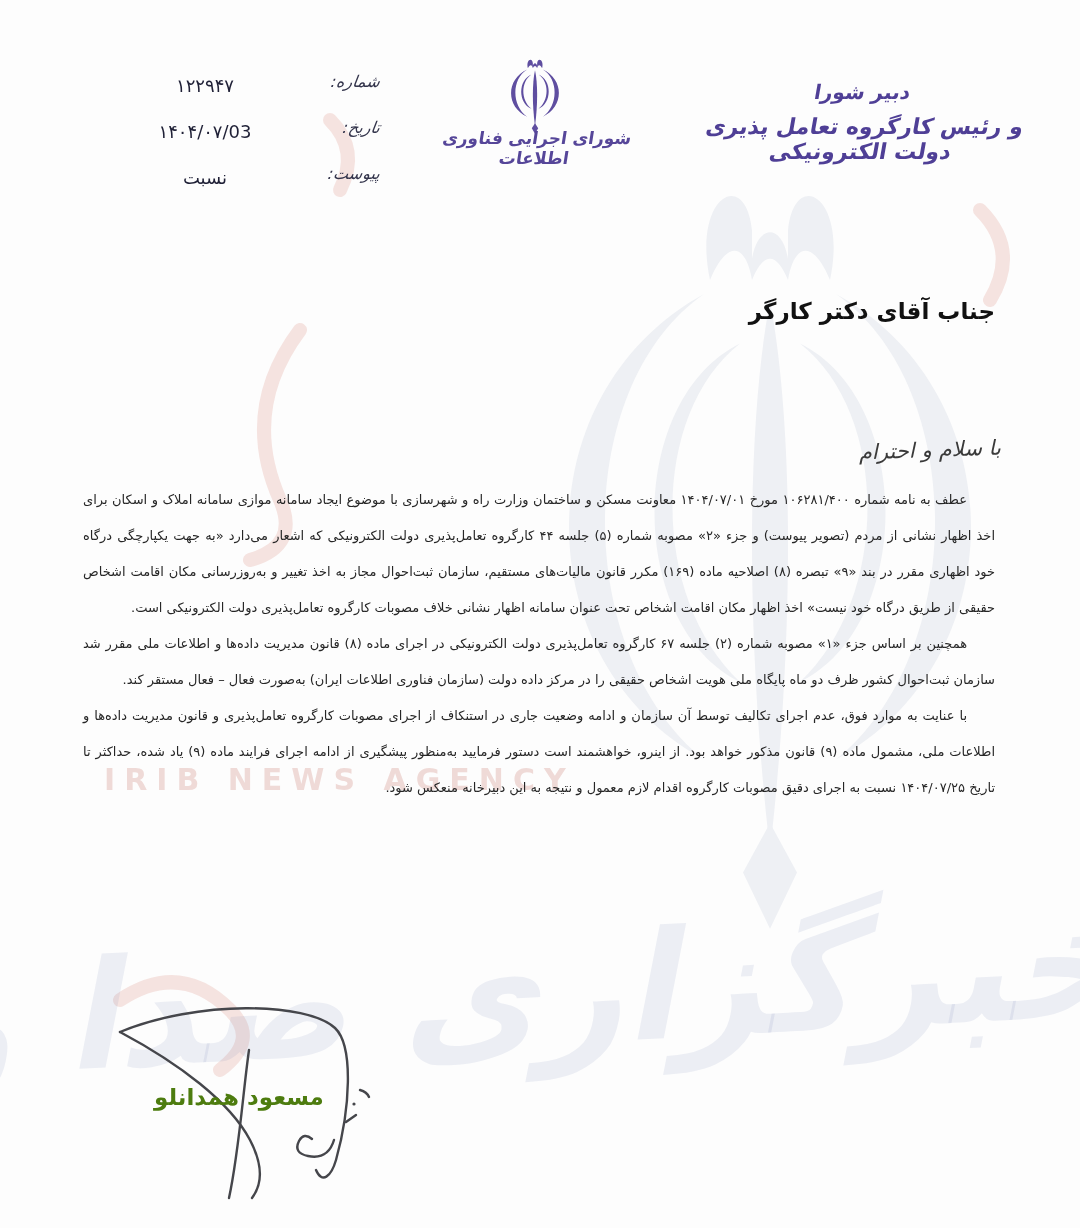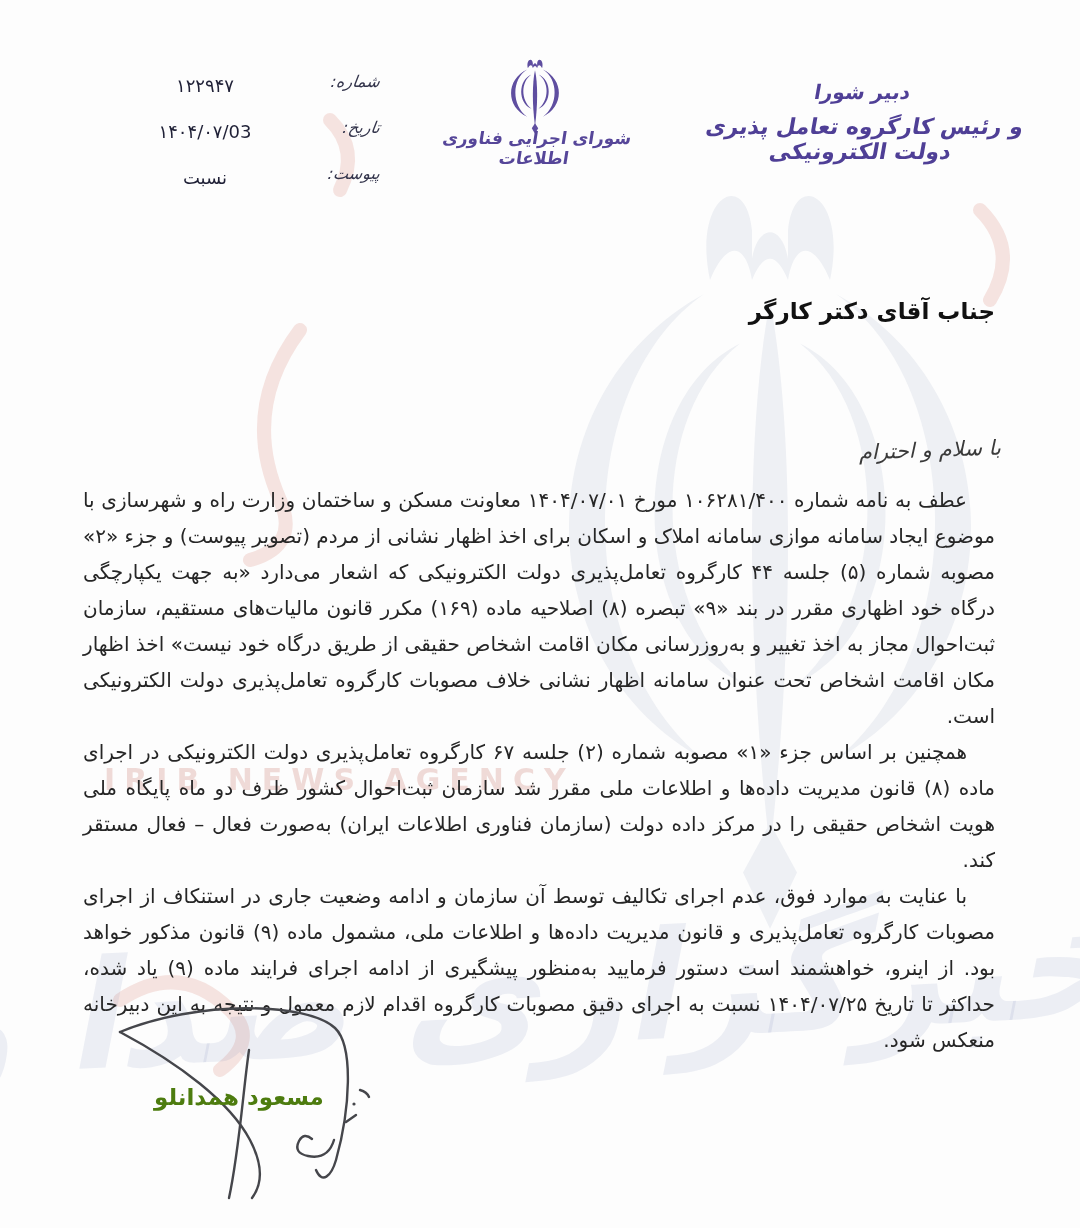--- a/index.html
+++ b/index.html
@@ -38,21 +38,21 @@
   .recipient .r1 { font-size:23px; font-weight:bold; }
   .recipient .r2 { font-size:23px; font-weight:bold; margin-top:22px; }
   
   .salutation {
     position:absolute; right:78px; top:438px; font-size:21px; color:#3a3a3a;
     transform:skewX(-14deg) rotate(-2deg); z-index:2;
   }
   
   .letter-body { position:absolute; right:85px; top:482px; width:912px; z-index:2; }
   .letter-body p {
-    font-size:20px; line-height:36px; color:#262626; text-align:justify;
+    font-size:13px; line-height:36px; color:#262626; text-align:justify;
     text-indent:28px; direction:rtl;
   }
   
   .sig-block { position:absolute; left:102px; top:992px; width:350px; height:220px; z-index:2; }
   .sig-svg { position:absolute; inset:0; }
   .sig-name { position:absolute; left:52px; top:92px; font-size:23px; font-weight:bold; color:#4d7c0f; }
 </style>
 </head>
 <body>
 

